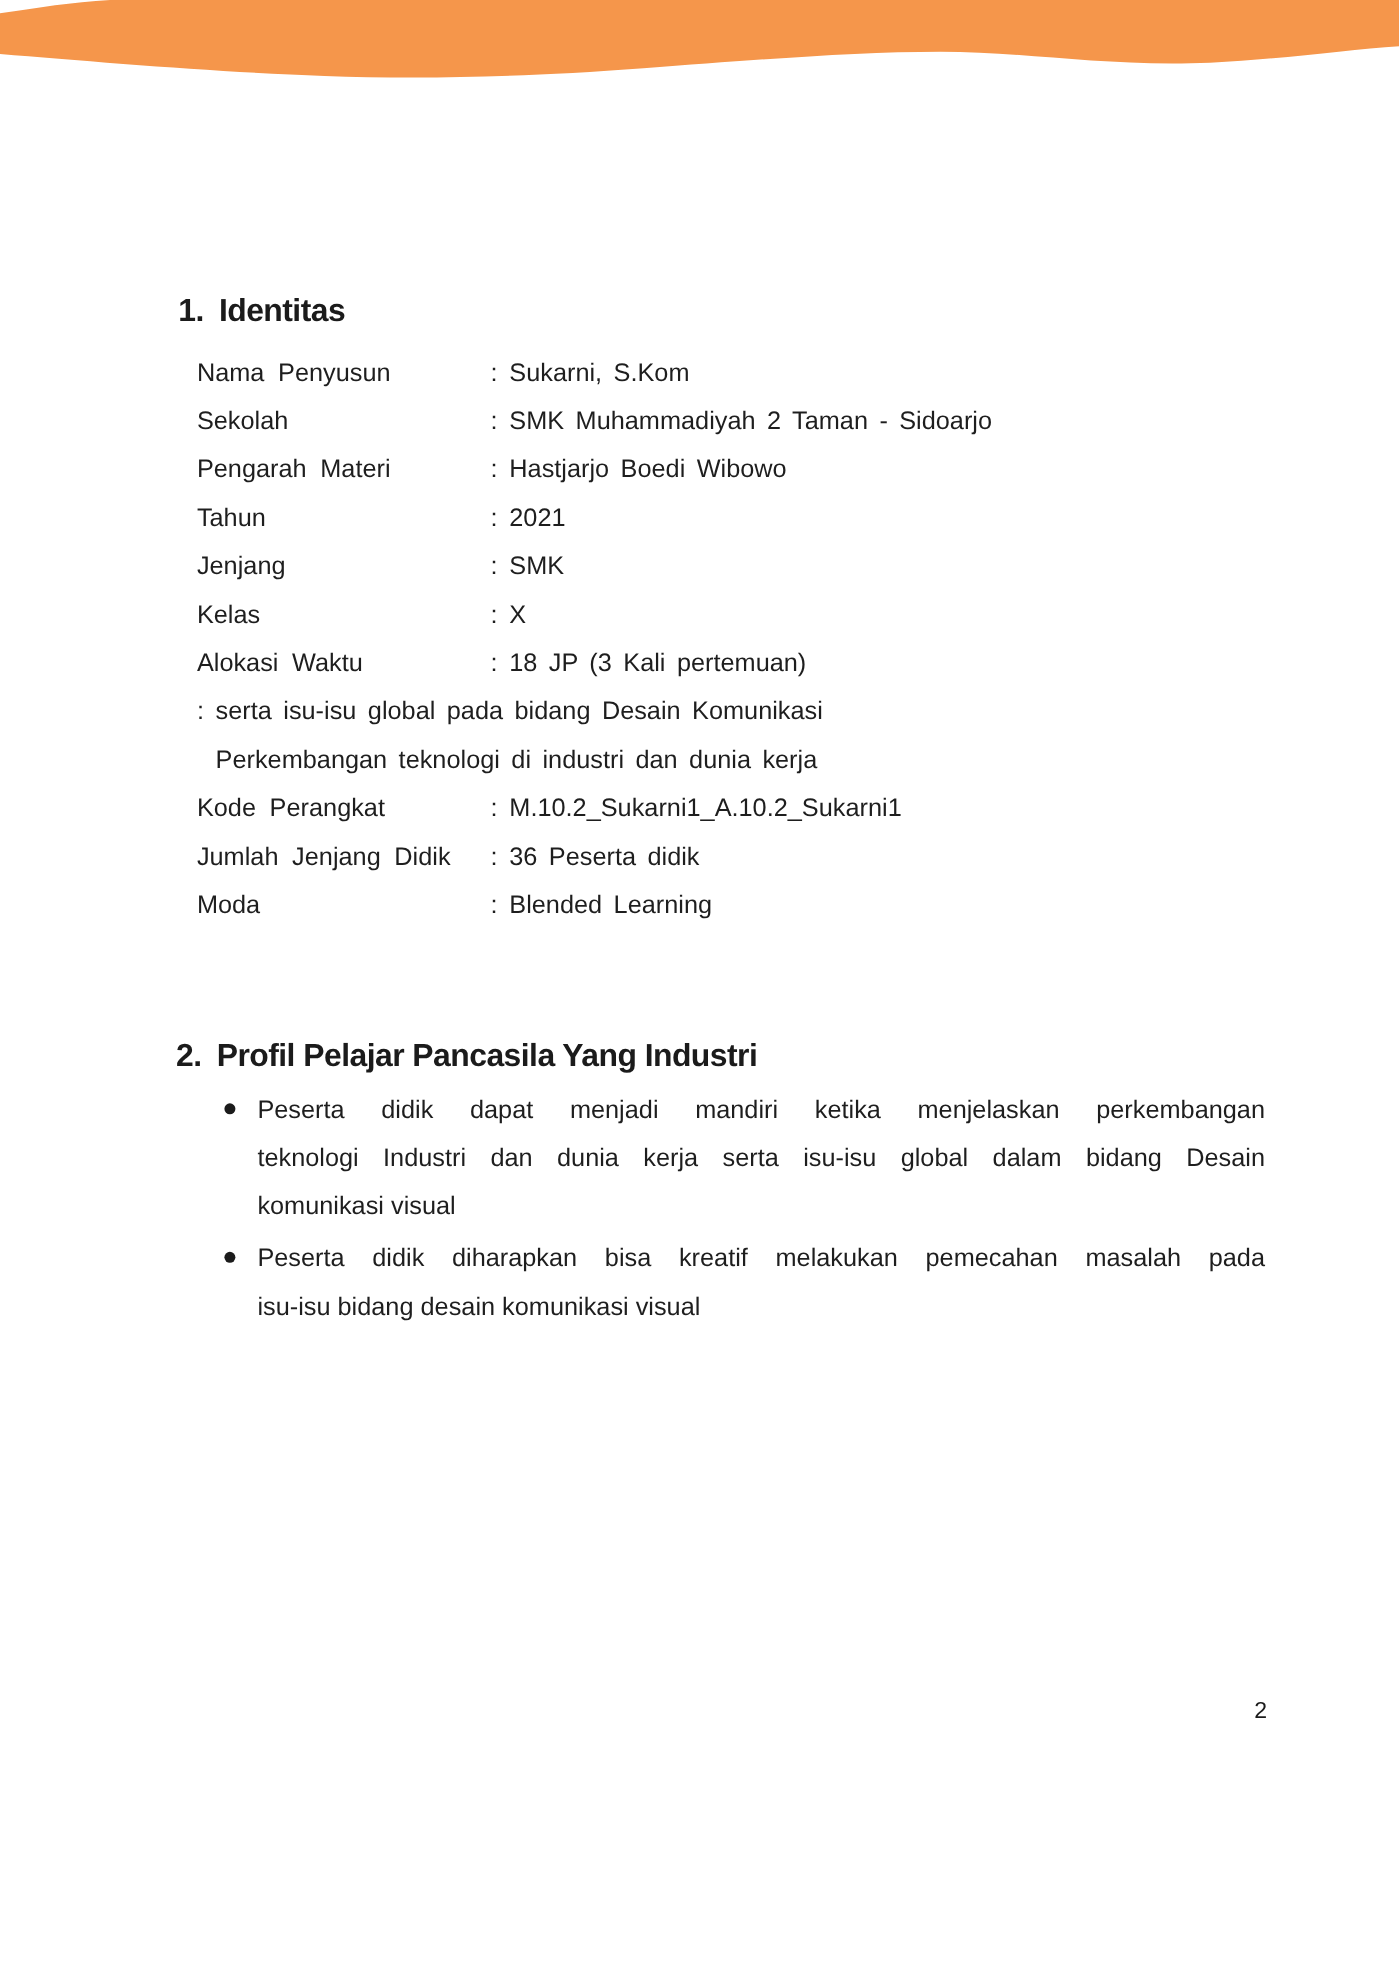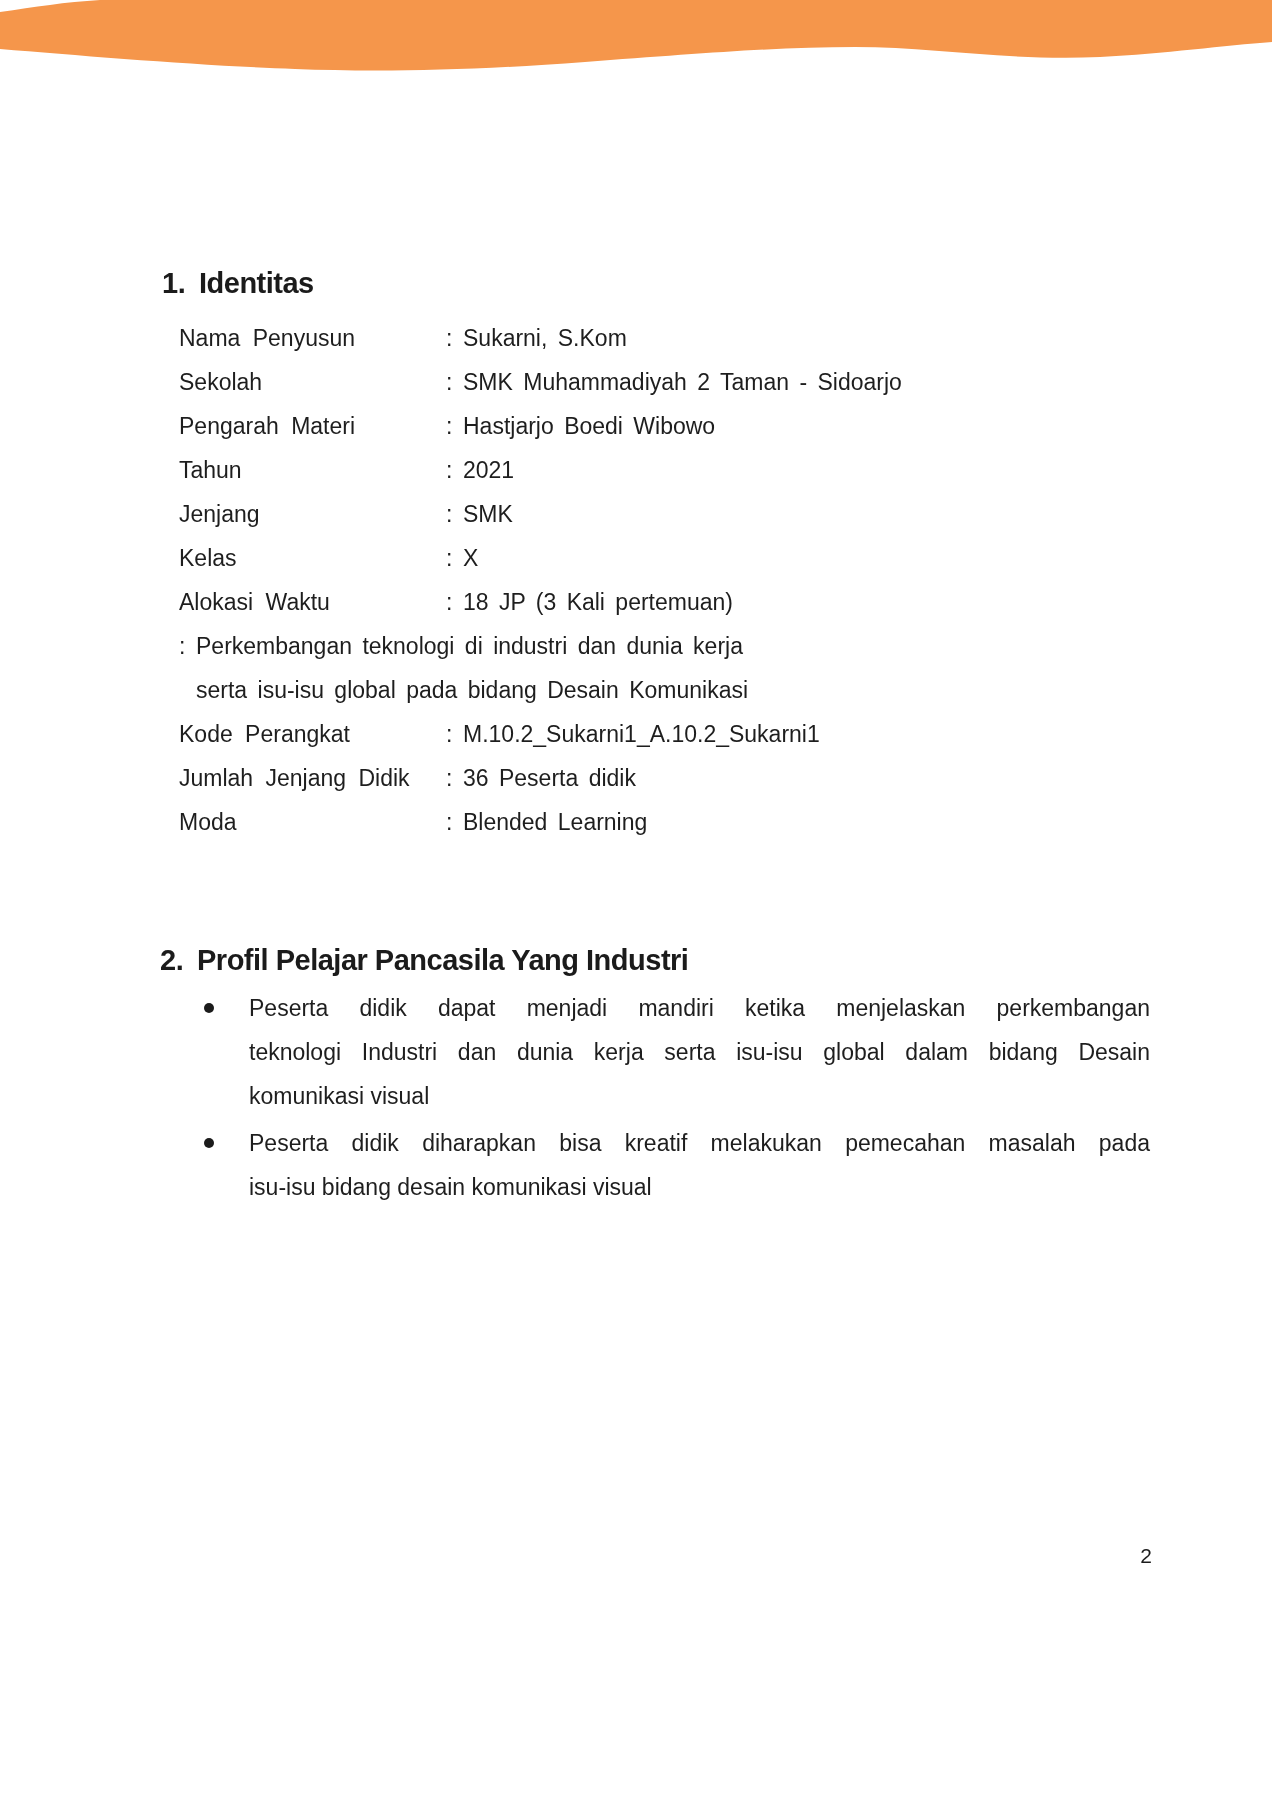--- a/index.html
+++ b/index.html
@@ -88,21 +88,20 @@
     width: 10px;
     height: 10px;
     border-radius: 50%;
     background: #1b1b1b;
     margin-top: 17px;
   }
   .bullet .blines { flex: 1; }
   .blines > div {
     text-align: justify;
     text-align-last: justify;
-    margin-left: 15px;
   }
   .blines > div:last-child {
     text-align-last: left;
   }
   .page-number {
     position: absolute;
     left: 1100px;
     top: 1542px;
     width: 52px;
     text-align: right;
@@ -185,22 +184,22 @@
       <div class="val">
         <span class="colon">:</span>
         <div class="vtext">18 JP (3 Kali pertemuan)</div>
       </div>
     </div>
 
     <div class="row">
       <div class="val">
         <span class="colon">:</span>
         <div class="vtext">
+          <div>serta isu-isu global pada bidang Desain Komunikasi</div>
           <div>Perkembangan teknologi di industri dan dunia kerja</div>
-          <div>serta isu-isu global pada bidang Desain Komunikasi</div>
         </div>
       </div>
     </div>
 
     <div class="row">
       <div class="lbl">Kode Perangkat</div>
       <div class="val">
         <span class="colon">:</span>
         <div class="vtext">M.10.2_Sukarni1_A.10.2_Sukarni1</div>
       </div>

